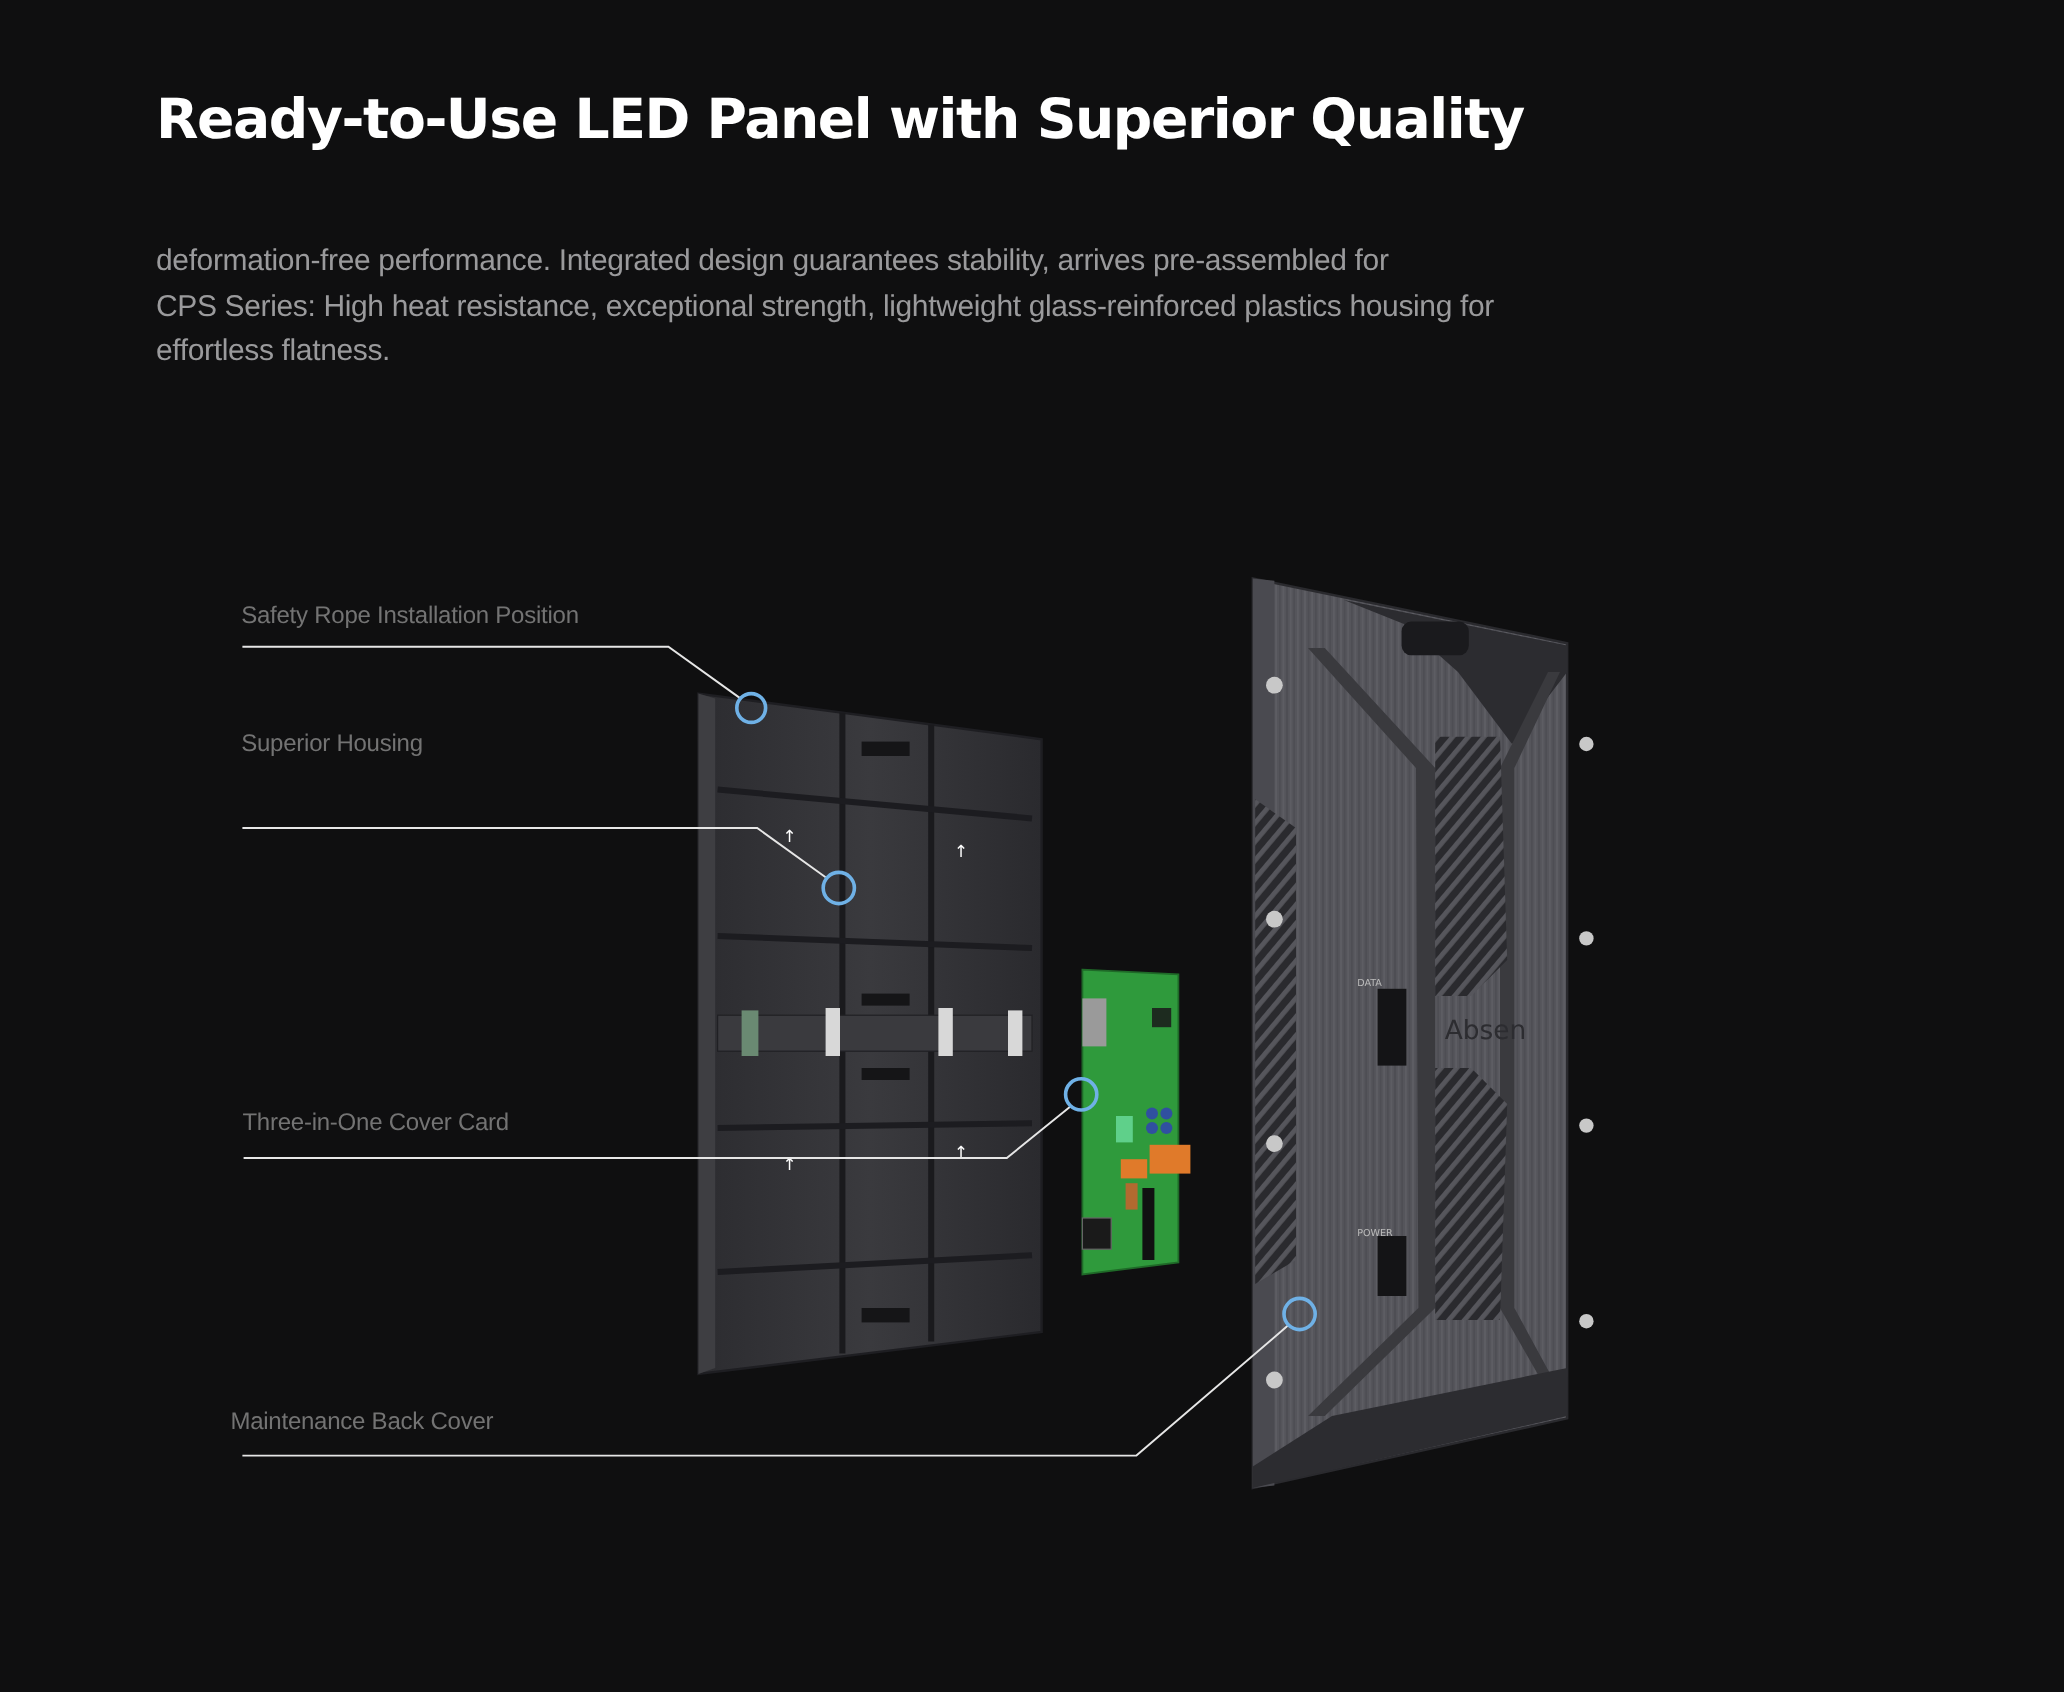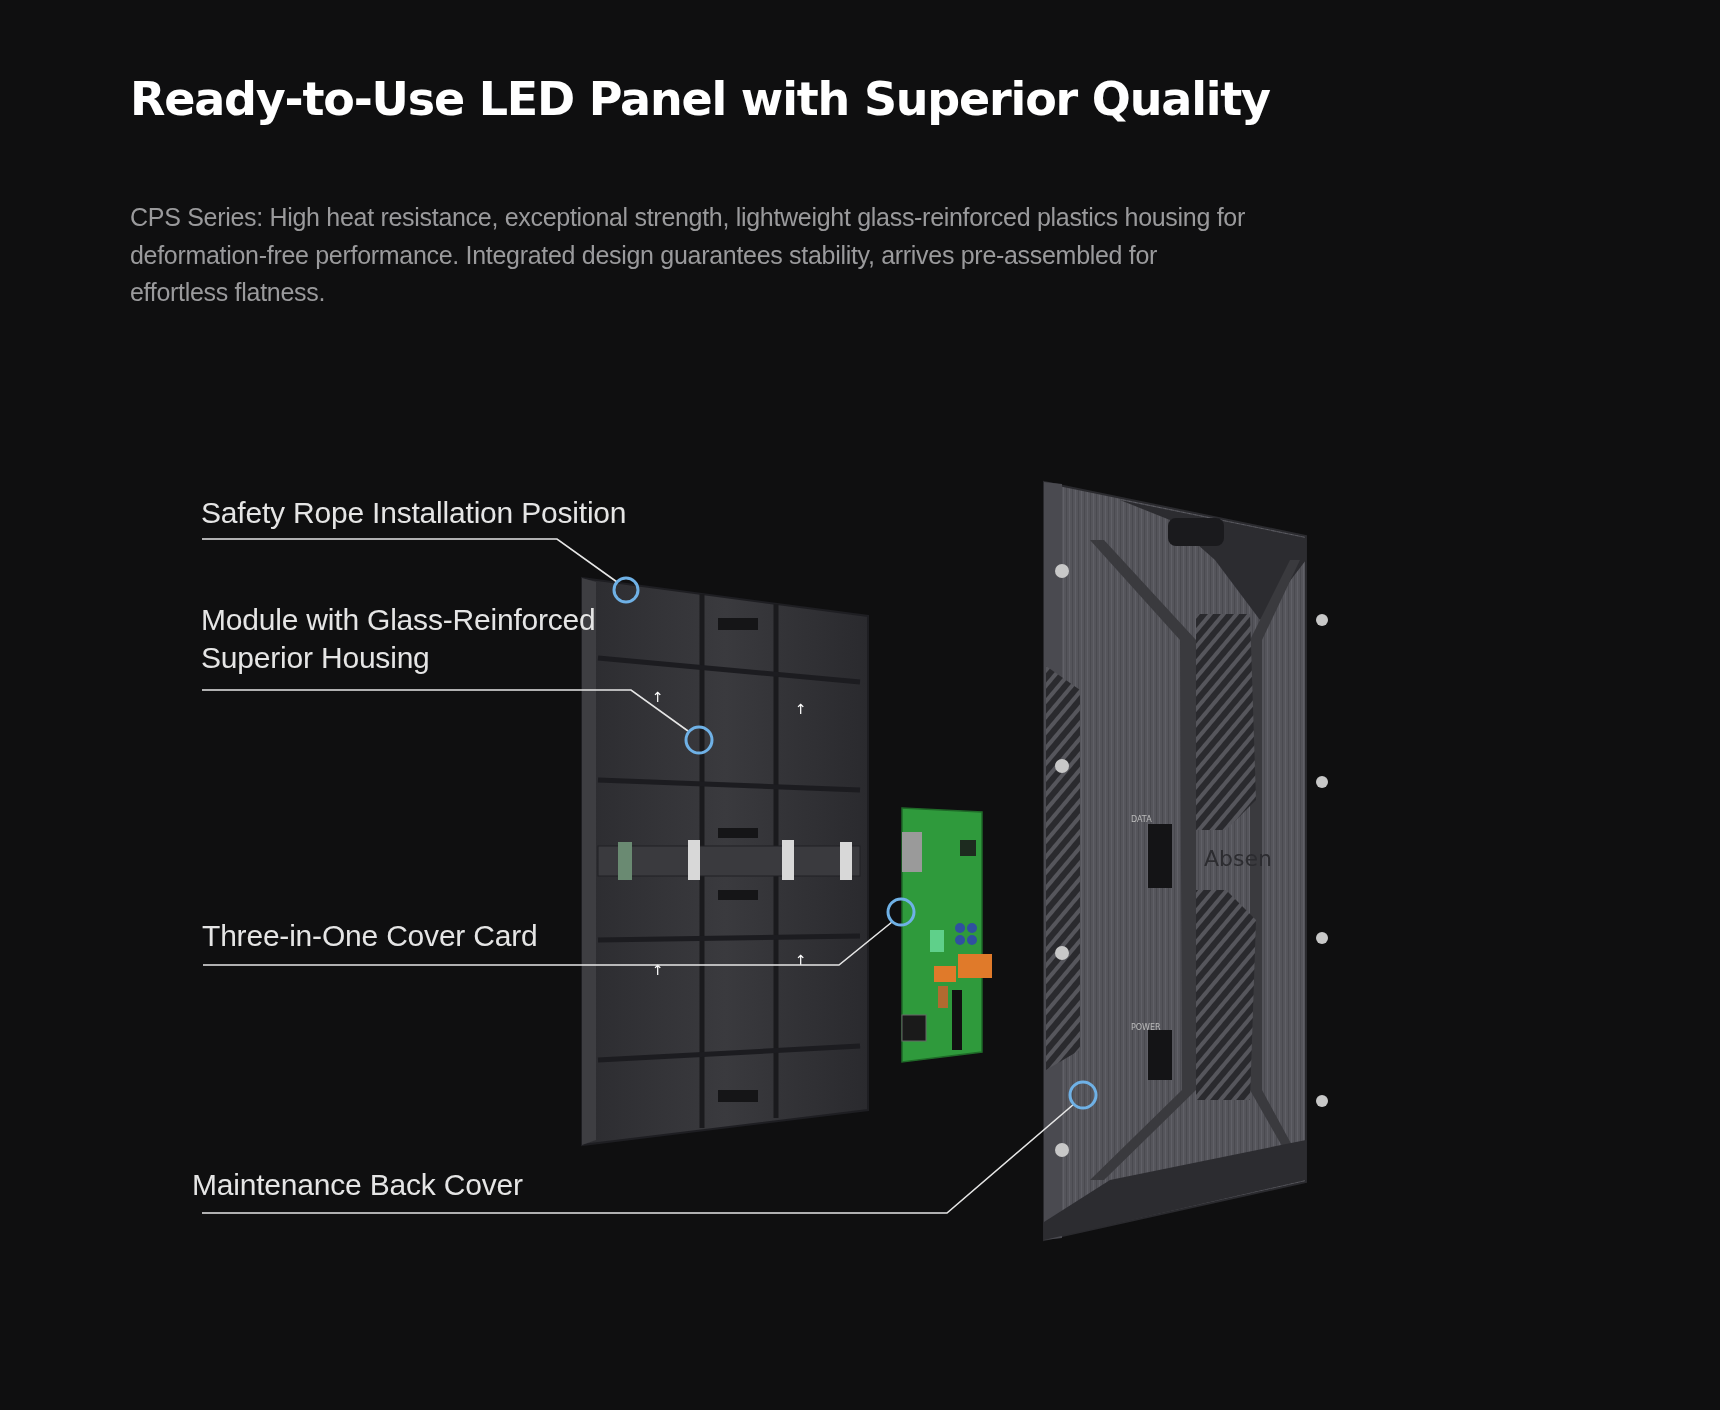--- a/index.html
+++ b/index.html
@@ -14,34 +14,34 @@
       font-family: "DejaVu Sans", "Liberation Sans", sans-serif;
       font-weight: bold; font-size: 46px; letter-spacing: -1.2px;
       color: #ffffff; white-space: nowrap; margin: 0;
     }
     .desc {
       position: absolute; left: 130px; top: 199px; width: 1200px;
       font-size: 25px; line-height: 37.5px; color: #9a9a9c; margin: 0;
       letter-spacing: -0.3px;
     }
     .label {
-      position: absolute; color: #e5e5e5; font-size: 30px; line-height: 38px;
+      position: absolute; color: #737373; font-size: 20px; line-height: 38px;
       letter-spacing: -0.2px; white-space: nowrap;
     }
     svg.overlay { position: absolute; left: 0; top: 0; }
     .figure { position: absolute; left: 0; top: 0; }
   </style>
 </head>
 <body>
 
 <h1 class="title">Ready-to-Use LED Panel with Superior Quality</h1>
 
 <div class="desc">
+  <div>deformation-free performance. Integrated design guarantees stability, arrives pre-assembled for</div>
   <div>CPS Series: High heat resistance, exceptional strength, lightweight glass-reinforced plastics housing for</div>
-  <div>deformation-free performance. Integrated design guarantees stability, arrives pre-assembled for</div>
   <div>effortless flatness.</div>
 </div>
 
 <svg class="figure" width="1720" height="1410" viewBox="0 0 1720 1410">
   <defs>
     <linearGradient id="modGrad" x1="0" y1="0" x2="1" y2="0">
       <stop offset="0" stop-color="#2c2c30"></stop>
       <stop offset="0.5" stop-color="#3a3a3e"></stop>
       <stop offset="1" stop-color="#2a2a2e"></stop>
     </linearGradient>
@@ -161,21 +161,20 @@
     <circle cx="699" cy="740" r="13"></circle>
     <circle cx="901" cy="912" r="13"></circle>
     <circle cx="1083" cy="1095" r="13"></circle>
   </g>
 </svg>
 
 <div class="label" style="left:201px; top:494px;">
   <span>Safety Rope Installation Position</span>
 </div>
 <div class="label" style="left:201px; top:601px;">
-  <div>Module with Glass-Reinforced</div>
   <div>Superior Housing</div>
 </div>
 <div class="label" style="left:202px; top:917px;">
   <span>Three-in-One Cover Card</span>
 </div>
 <div class="label" style="left:192px; top:1166px;">
   <span>Maintenance Back Cover</span>
 </div>
 
 </body></html>

